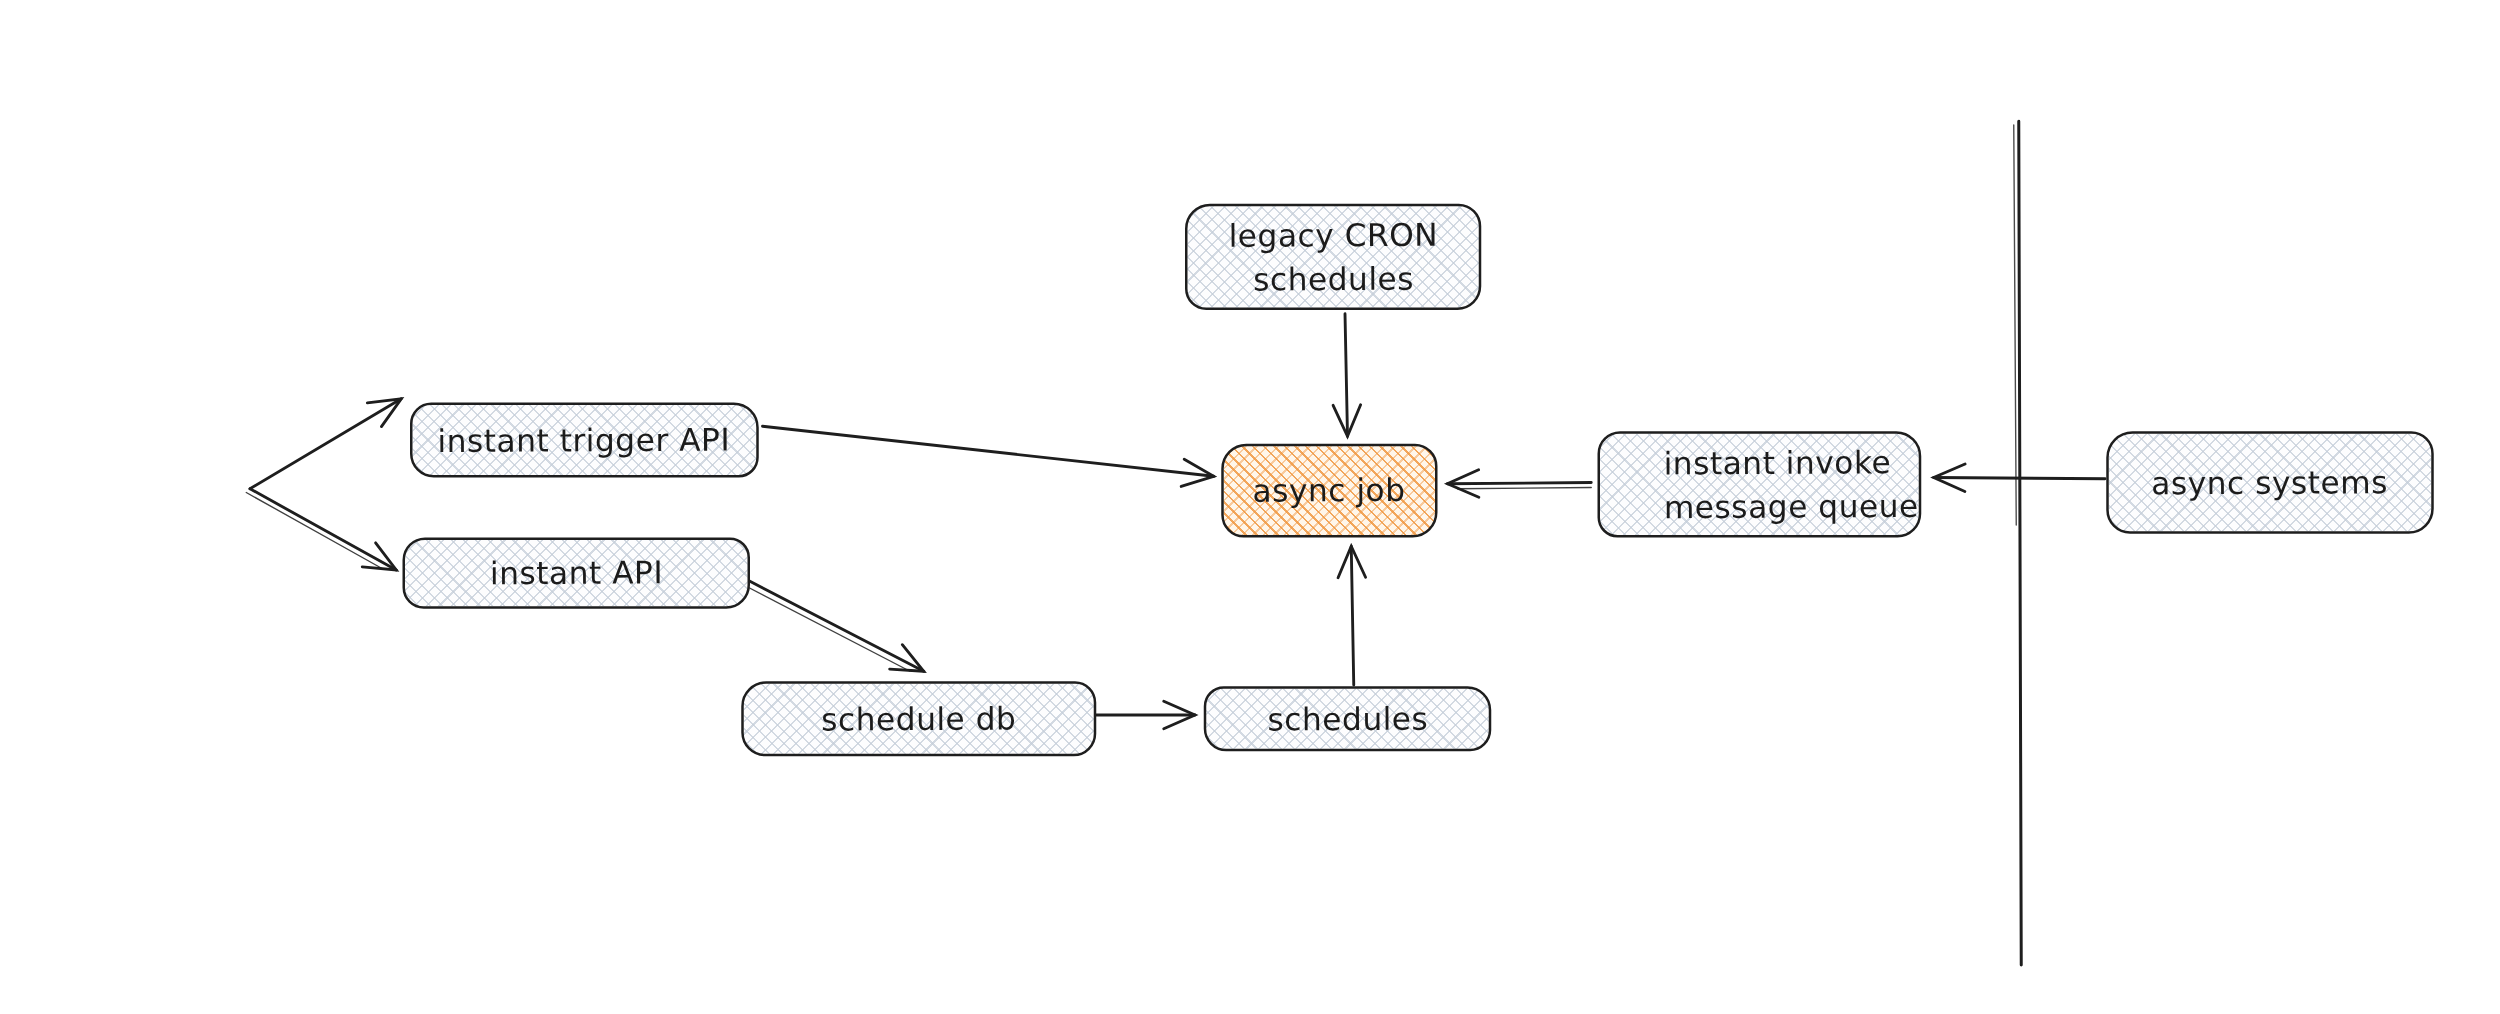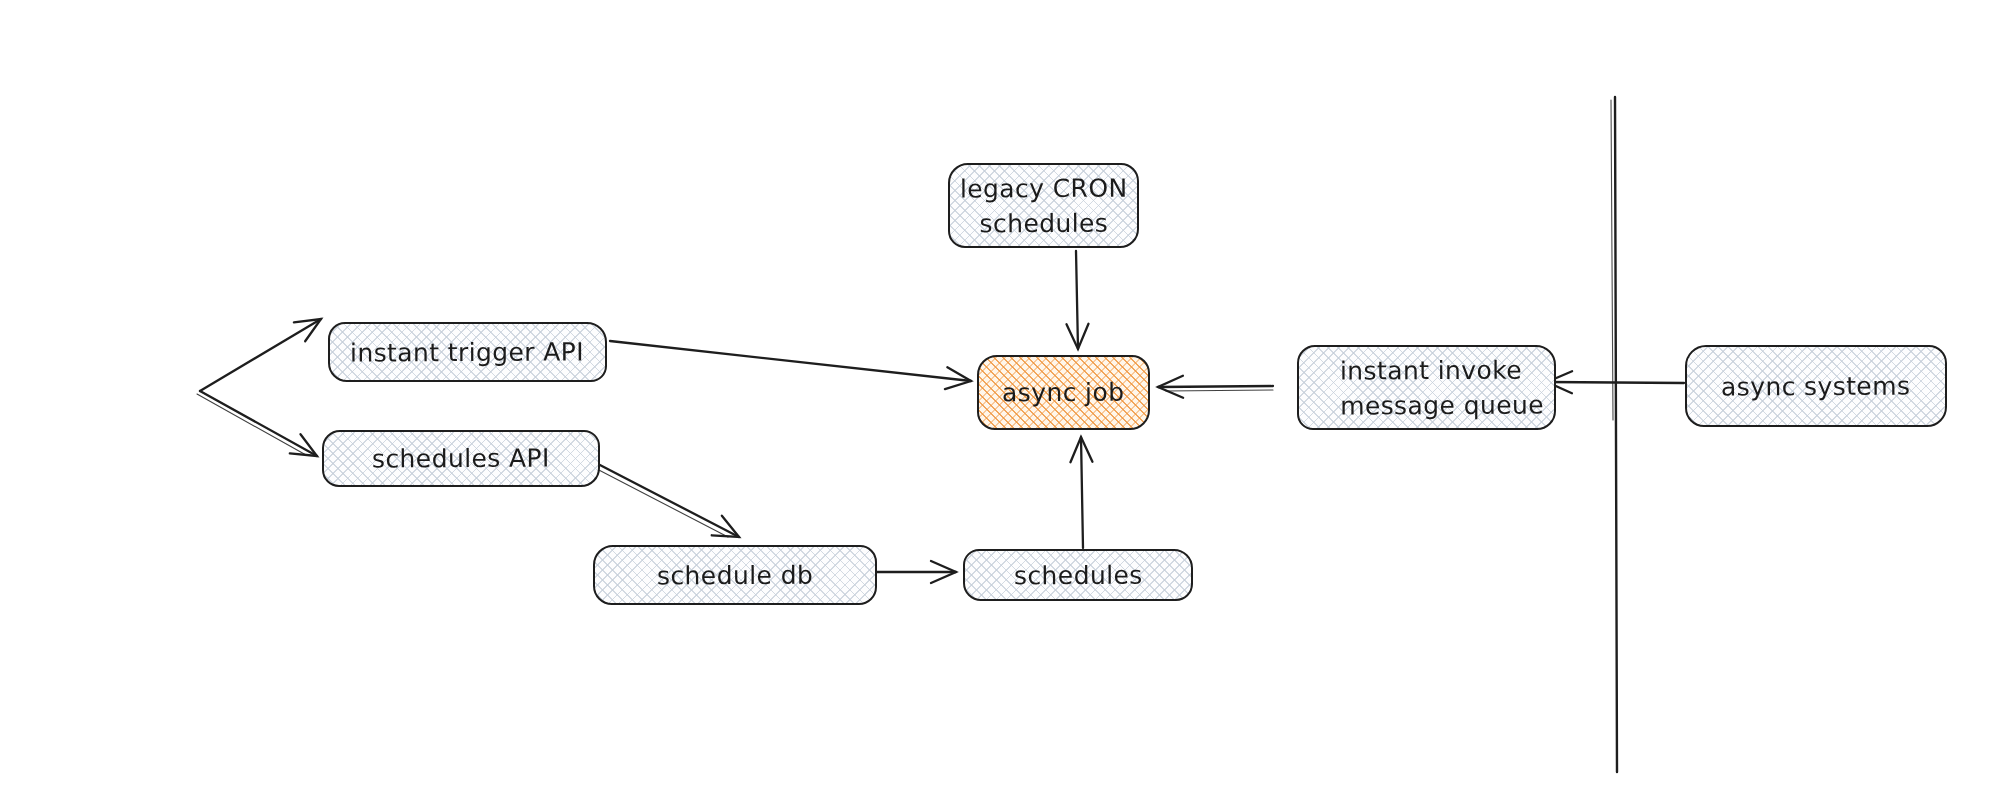--- a/index.html
+++ b/index.html
@@ -42,23 +42,22 @@
   .node .label {
     color: #1b1b1b;
     font-size: 25px;
     line-height: 35px;
     letter-spacing: 0.4px;
     white-space: pre-line;
     text-align: center;
     transform: rotate(-0.3deg);
   }
   .node.left-text {
-    justify-content: flex-start;
+    justify-content: flex-end;
     padding-left: 41px;
-    margin-left: 19px;
   }
   .node.left-text .label { text-align: left; }
   .edge-line   { stroke: #1e1e1e; stroke-width: 2.3; fill: none; stroke-linecap: round; }
   .edge-ghost  { stroke: #1e1e1e; stroke-width: 1.1; fill: none; opacity: 0.85; stroke-linecap: round; }
   .divider     { stroke: #1e1e1e; fill: none; stroke-linecap: round; }
 </style>
 </head>
 <body>
 
 <div id="canvas">
@@ -114,32 +113,32 @@
       <line class="divider" x1="1611" y1="100" x2="1613" y2="420" stroke-width="1.1" opacity="0.8"></line>
     </g>
   </svg>
 
 
   <div class="node" style="left:328px; top:293px; width:279px; height:60px; border-radius:17px 20px 16px 19px;margin-top:29px;">
     <span class="label">instant trigger API</span>
   </div>
 
   <div class="node" style="left:322px; top:430px; width:278px; height:57px; border-radius:18px 16px 19px 17px;">
-    <span class="label">schedules API</span>
+    <span class="label">instant API</span>
   </div>
 
   <div class="node" style="left:593px; top:545px; width:284px; height:60px; border-radius:20px 17px 18px 19px;">
     <span class="label">schedule db</span>
   </div>
 
   <div class="node" style="left:963px; top:549px; width:230px; height:52px; border-radius:16px 19px 17px 18px;">
     <span class="label">schedules</span>
   </div>
 
-  <div class="node" style="left:948px; top:163px; width:191px; height:85px; border-radius:20px 18px 19px 17px;">
+  <div class="node" style="left:948px; top:163px; width:237px; height:85px; border-radius:20px 18px 19px 17px;">
     <span class="label">legacy CRON
 schedules</span>
   </div>
 
   <div class="node accent" style="left:977px; top:355px; width:173px; height:75px; border-radius:20px 18px 20px 18px;">
     <span class="label">async job</span>
   </div>
 
   <div class="node left-text" style="left:1278px; top:345px; width:259px; height:85px; border-radius:18px 20px 19px 16px;">
     <span class="label">instant invoke

